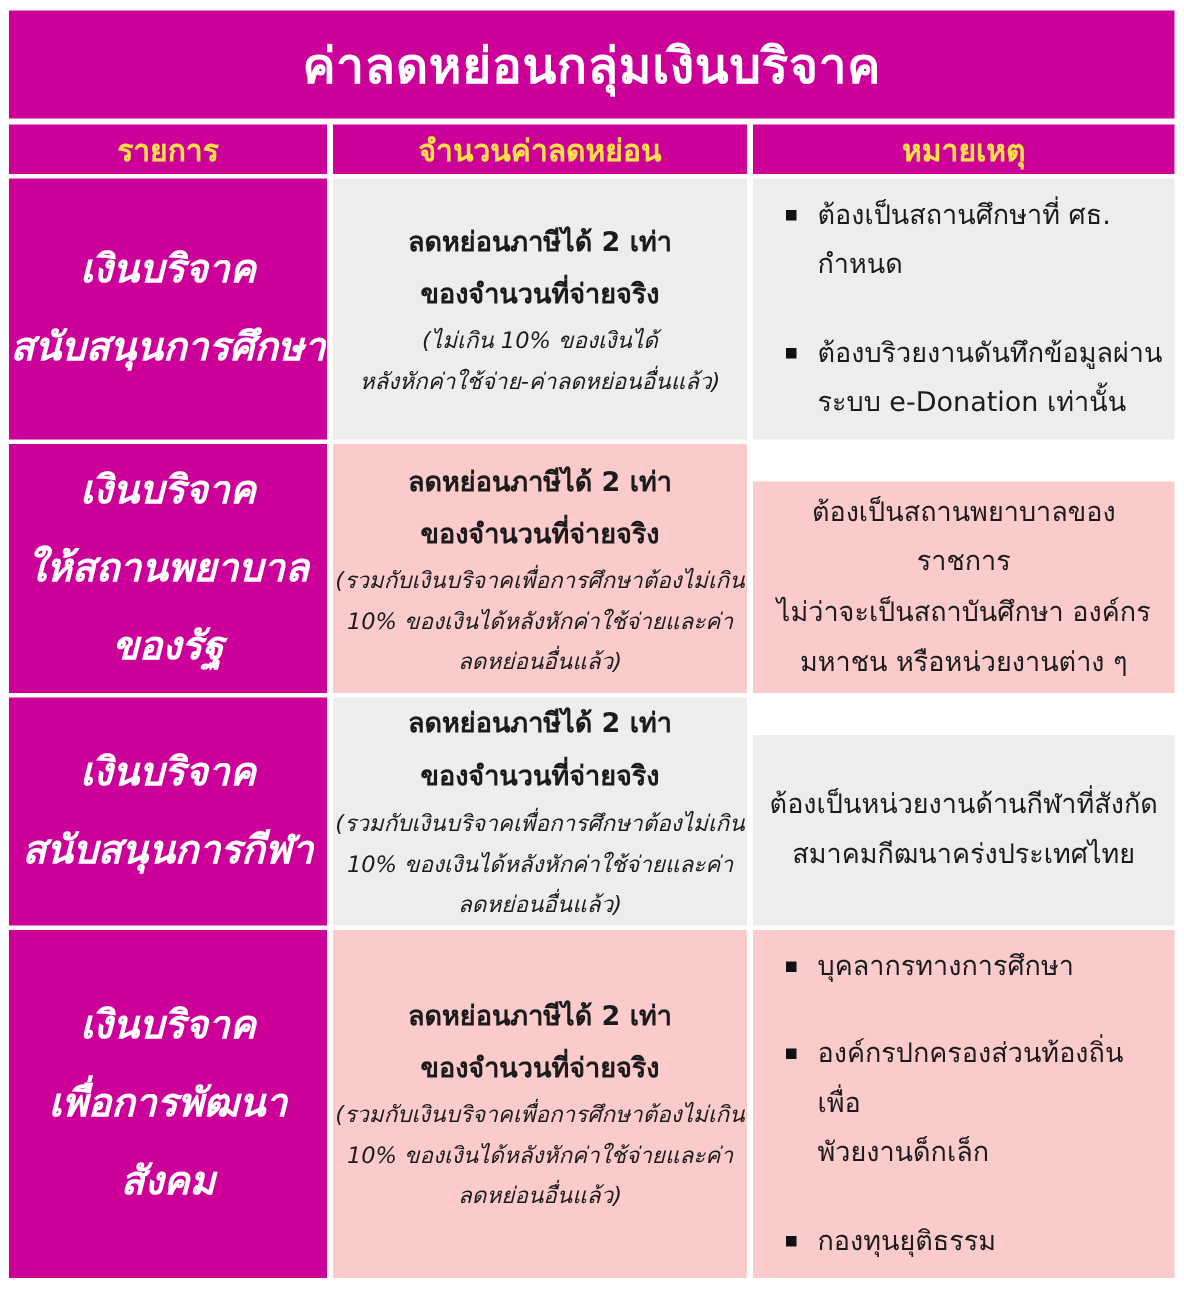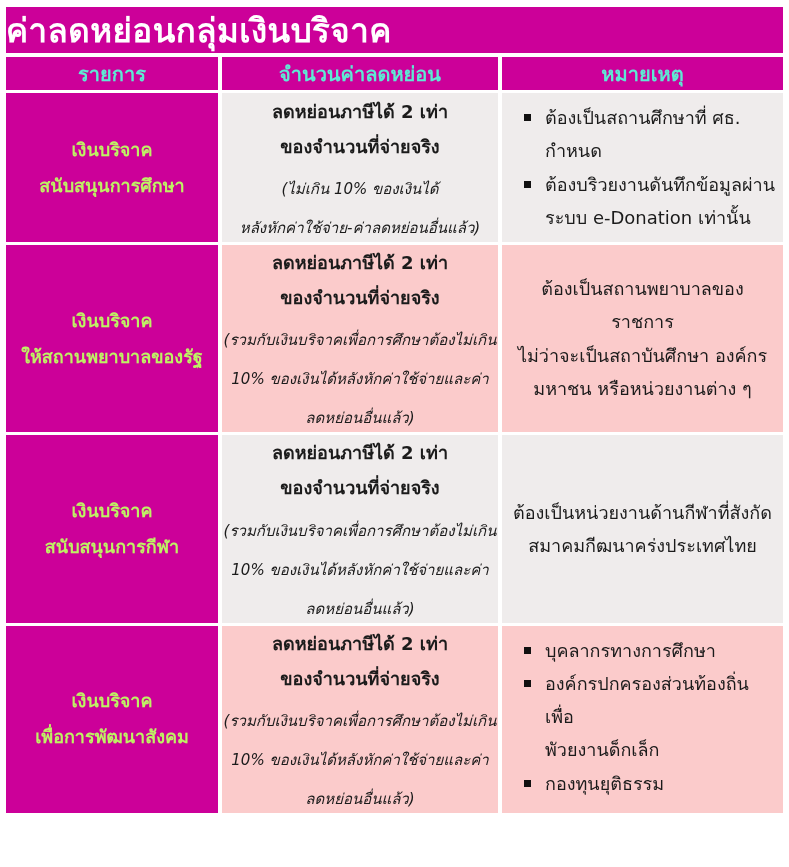--- a/index.html
+++ b/index.html
@@ -15,22 +15,22 @@
     color:var(--ink);
   }
   .page{
     width:789px;
     min-height:867px;
     background:#ffffff;
     padding:7px 6px 14px 6px;
   }
   .title-bar{
     background:var(--magenta);
-    height:46px;
-    display:flex;align-items:center;justify-content:flex-start;
+    height:72px;
+    display:flex;align-items:center;justify-content:center;
     margin-bottom:4px;
   }
   .title-bar .title-text{
     color:#ffffff;
     font-size:33px;
     font-weight:700;
     letter-spacing:.5px;
   }
   .t-row{
     display:flex;
@@ -43,57 +43,59 @@
     justify-content:center;
     align-items:center;
     text-align:center;
   }
   .col1{width:212px;flex:0 0 212px;}
   .col2{width:276px;flex:0 0 276px;}
   .col3{flex:1 1 auto;}
   .header-row{height:33px;}
   .header-row .cell{
     background:var(--magenta);
-    color:#5eead4;
+    color:#fde047;
     font-weight:700;
     font-size:20px;
     justify-content:center;
   }
   .item-cell{
     background:var(--magenta);
-    color:#bef264;
-    font-weight:700;
-    font-size:18px;
+    color:#ffffff;
+    font-weight:700;
+    font-size:26px;
     line-height:2.0;
+    font-style:italic;
   }
   .tone-gray{background:var(--gray);}
   .tone-pink{background:var(--pink);}
   .amt-main{
     font-size:18px;
     font-weight:700;
     line-height:1.95;
   }
   .amt-note{
     font-size:15px;
     font-style:italic;
     font-weight:500;
     line-height:1.8;
-    margin-top:12px;
   }
   .remark-line{
     font-size:18px;
     line-height:1.85;
   }
   .remark-cell{
-    padding:15px 10px;
+    padding:4px 10px;
+    margin-top:25px;
   }
   .bullets-cell{
     align-items:stretch;
     text-align:left;
     padding:8px 8px 8px 16px;
+    gap:25px;
   }
   .bullets-cell.v-top{justify-content:flex-start;}
   .remark-intro{
     font-size:18px;
     line-height:1.8;
     padding-left:2px;
   }
   .bullet{
     display:flex;
     align-items:flex-start;

